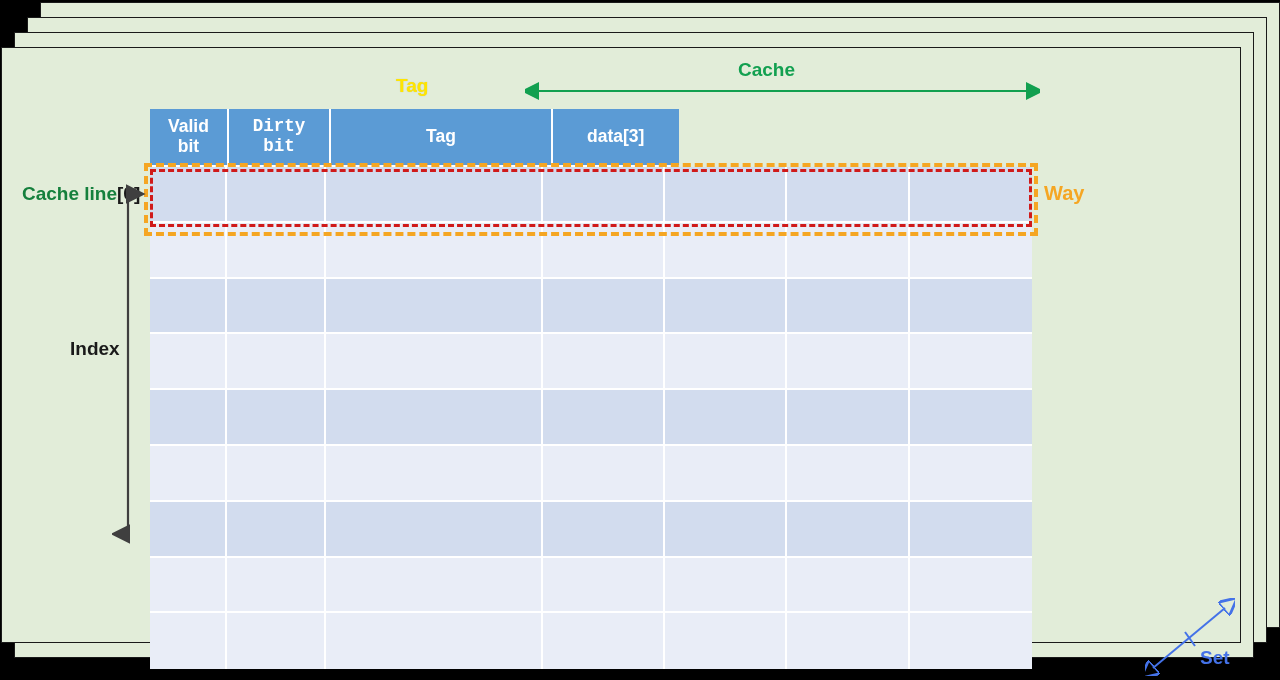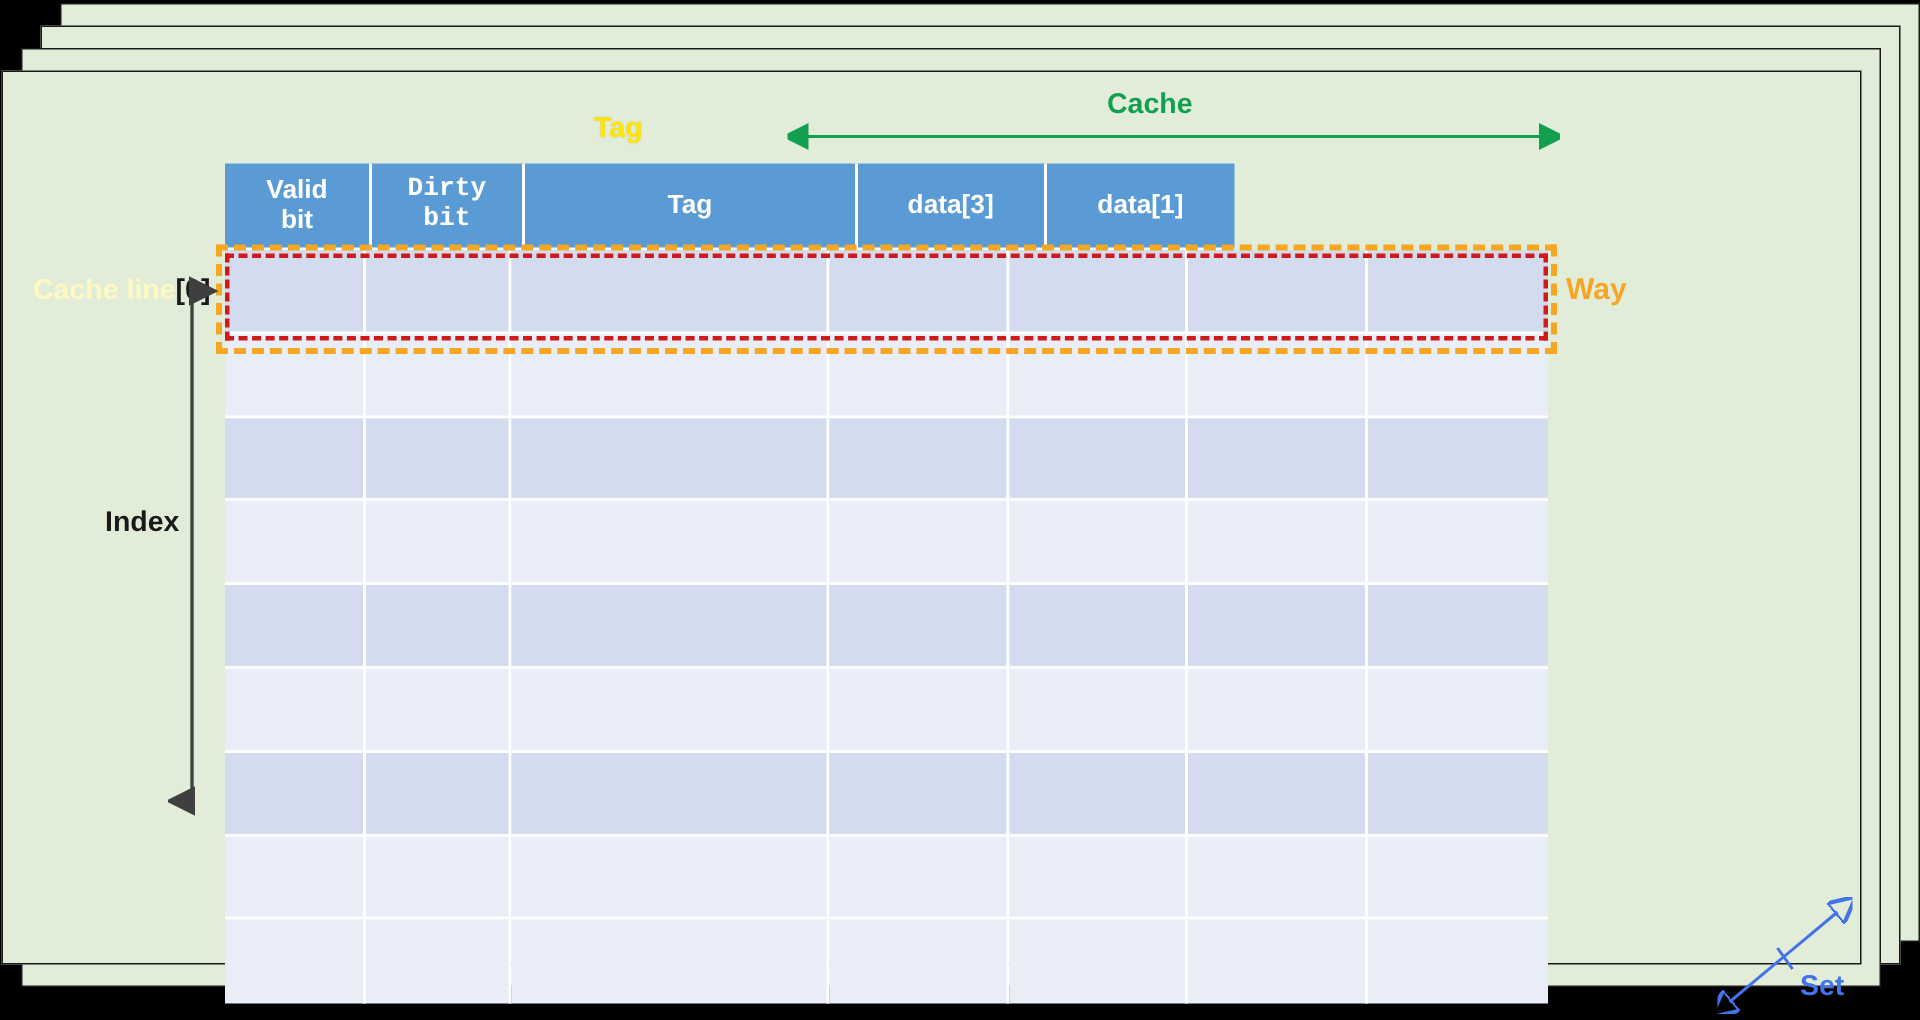--- a/index.html
+++ b/index.html
@@ -45,21 +45,21 @@
     border-right: 2px solid #ffffff;
     border-bottom: 2px solid #ffffff;
     display: flex;
     align-items: center;
     justify-content: center;
     overflow: hidden;
   }
   .tcell:last-child { border-right: none; }
 
   
-  .c-valid { width: 98px; }
+  .c-valid { width: 79px; }
   .c-dirty { width: 102px; font-family: Liberation Mono, monospace; }
   .c-tag   { width: 222px; }
   .c-data  { width: 125.5px; align-items: center; }
 
   .header-row { height: 58px; }
   .header-row .tcell {
     background: #5b9bd5;
     color: #ffffff;
     font-size: 17.5px;
     font-weight: bold;
@@ -120,21 +120,21 @@
   }
   #label-index {
     left: 70px; top: 338px;
     color: #1a1a1a;
     font-size: 19px;
   }
   #label-cacheline {
     left: 22px; top: 183px;
     font-size: 19px;
   }
-  #label-cacheline .part-red { color: #fef9c3; }
+  #label-cacheline .part-red { color: #15803d; }
   #label-cacheline .part-dark { color: #1a1a1a; }
   #label-set {
     left: 1200px; top: 647px;
     color: #4472e8;
     font-size: 19px;
   }
 
   
   .arrow-svg {
     position: absolute;
@@ -168,23 +168,20 @@
           <span>Dirty</span>
           <span>bit</span>
         </div>
       </div>
       <div class="tcell c-tag">
         <span>Tag</span>
       </div>
       <div class="tcell c-data">
         <span>data[3]</span>
       </div>
-      <div class="tcell c-data">
-        <span>data[1]</span>
-      </div>
     </div>
 
     <div id="body-rows">
         <div class="trow body-row dark">
           <div class="tcell c-valid"></div>
           <div class="tcell c-dirty"></div>
           <div class="tcell c-tag"></div>
           <div class="tcell c-data"></div>
           <div class="tcell c-data"></div>
           <div class="tcell c-data"></div>

